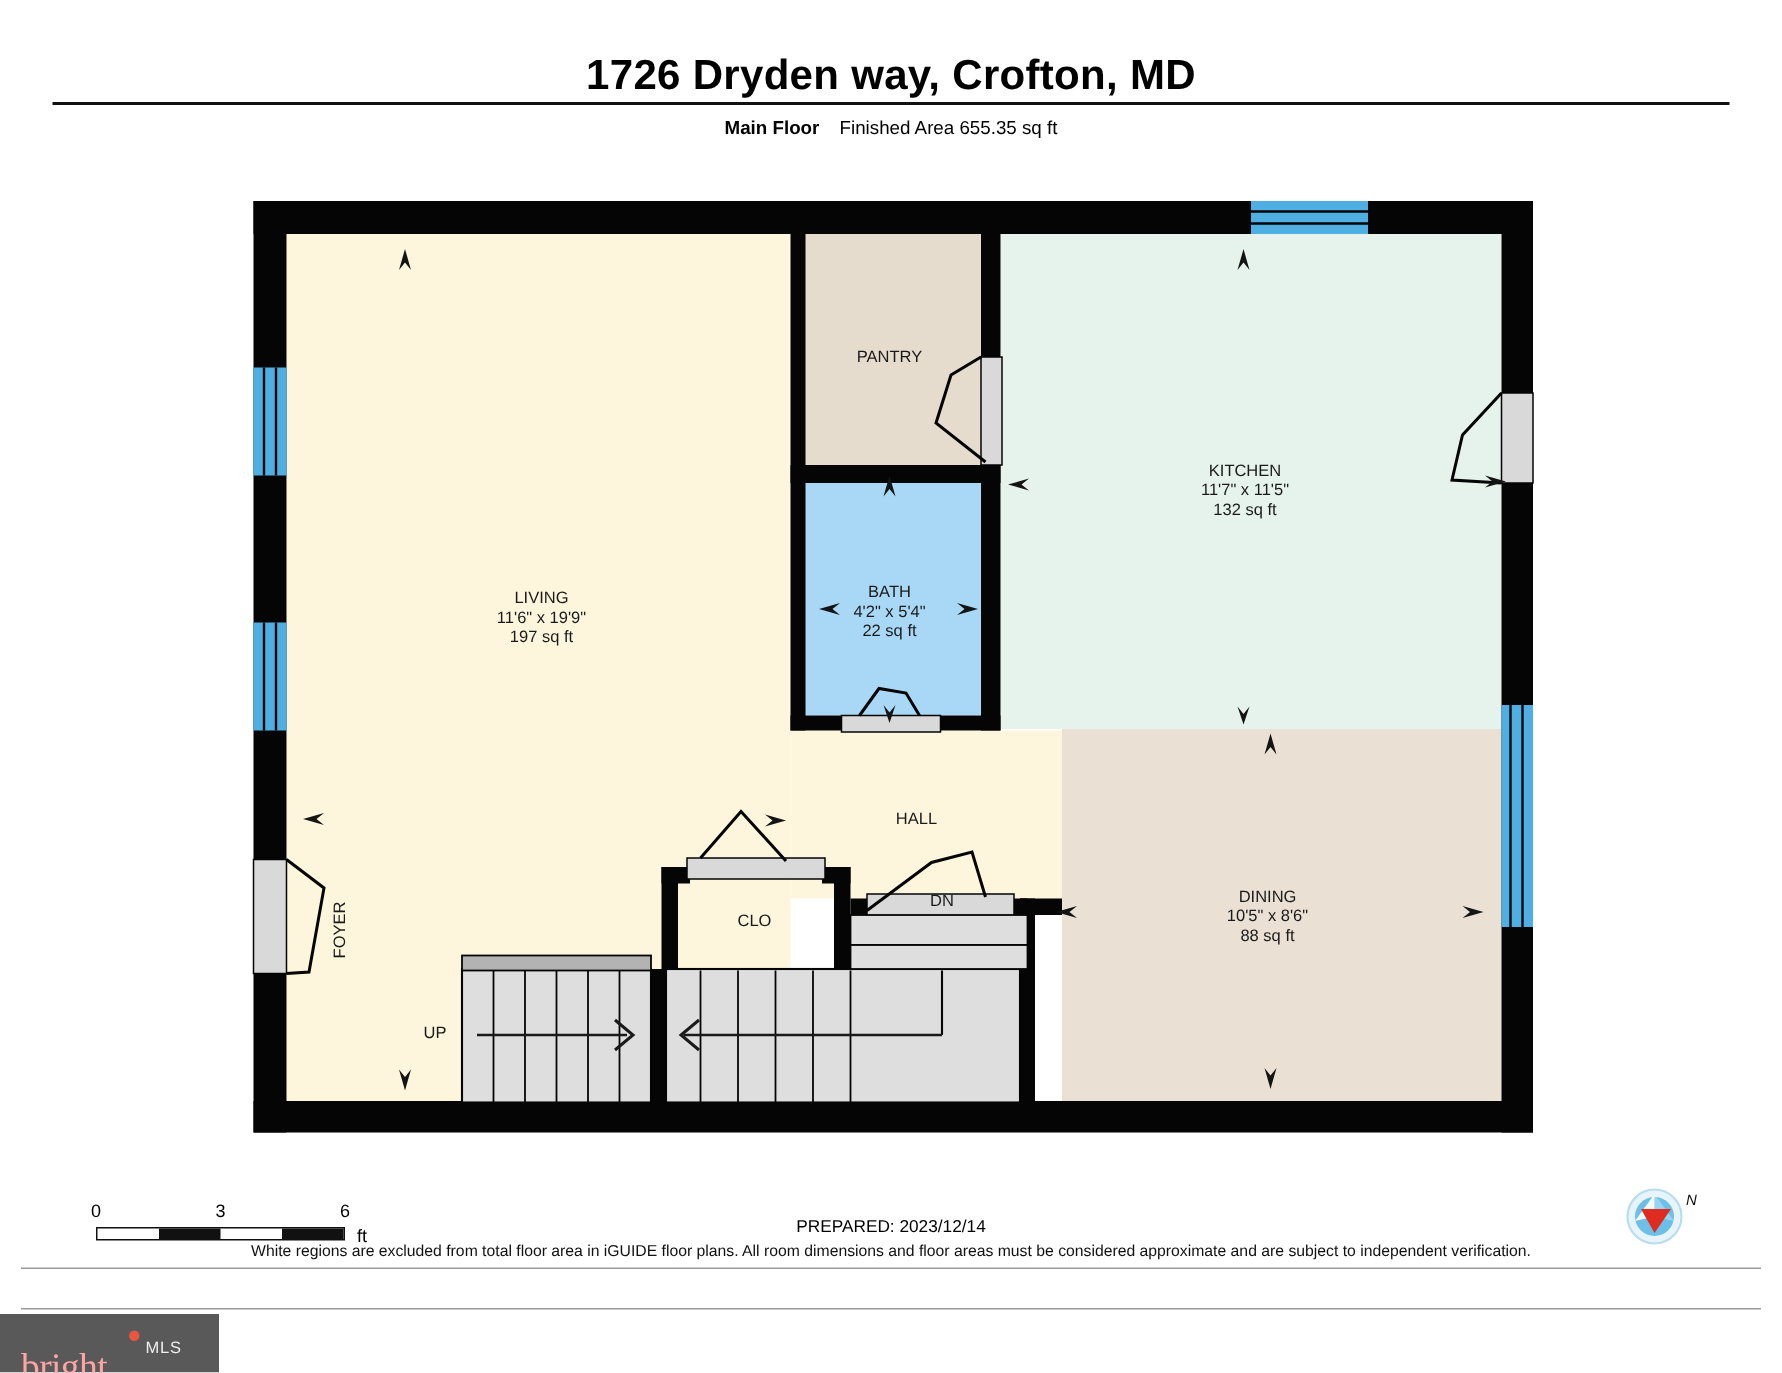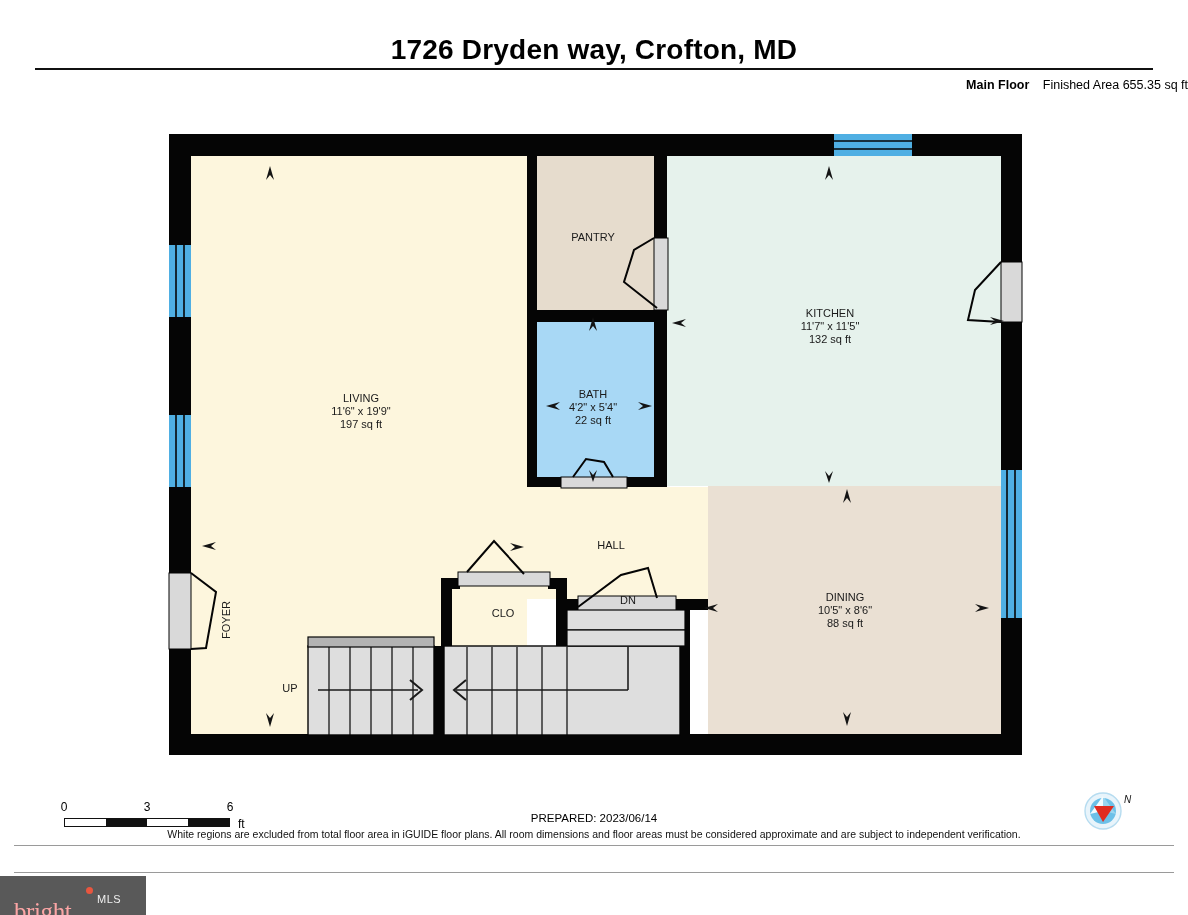--- a/index.html
+++ b/index.html
@@ -30,21 +30,21 @@
     position: absolute;
     left: 35px; top: 68px;
     width: 1118px;
     height: 2px;
     background: #111;
   }
   #subtitle-row {
     position: absolute;
     left: 0; top: 78px;
     width: 1188px;
-    text-align: right;
+    text-align: center;
     font-size: 12.5px;
   }
   #subtitle-row .floor-name { font-weight: bold; }
   #subtitle-row .area-text { margin-left: 10px; }
 
   
   #plan {
     position: absolute;
     left: 0; top: 0;
     width: 1188px;
@@ -358,21 +358,21 @@
   </div>
   <div id="scale-track">
     <i></i>
     <i class="fill"></i>
     <i></i>
     <i class="fill"></i>
   </div>
   <div id="scale-unit">ft</div>
 </div>
 
-<div id="prepared">PREPARED: 2023/06/14</div>
+<div id="prepared">PREPARED: 2023/12/14</div>
 
 <svg id="compass" viewBox="0 0 62 44" xmlns="http://www.w3.org/2000/svg">
   <circle cx="25" cy="22" r="18" fill="#e8f4fb" stroke="#b6dcf0" stroke-width="1.4"></circle>
   <circle cx="25" cy="22" r="13" fill="#6cc0e8"></circle>
   <path d="M25 7 L25 22 L12 25 Z" fill="#f2fbff"></path>
   <path d="M25 7 L25 22 L38 25 Z" fill="#f2fbff" opacity="0.35"></path>
   <path d="M16 17 L36 17 L25 33 Z" fill="#e02b20"></path>
   <text x="46" y="14" font-family="Liberation Sans, sans-serif" font-size="10" font-style="italic" fill="#111">N</text>
 </svg>
 

